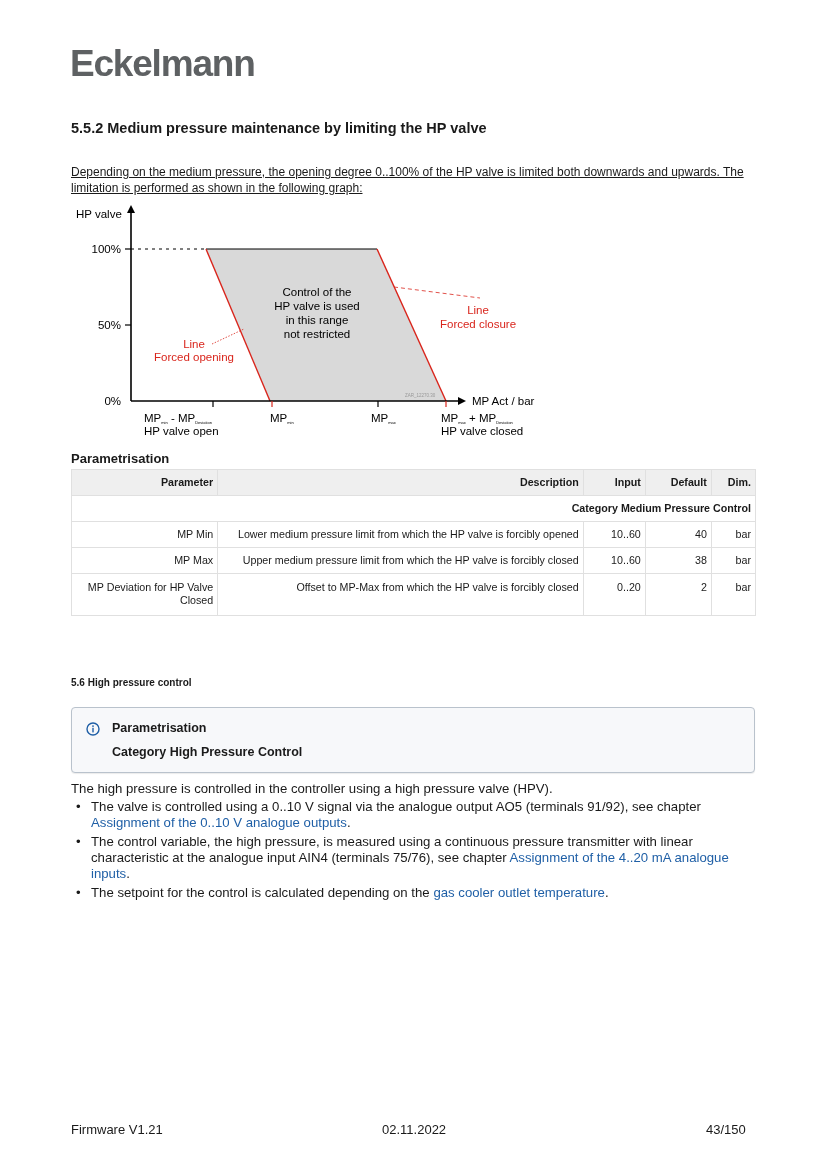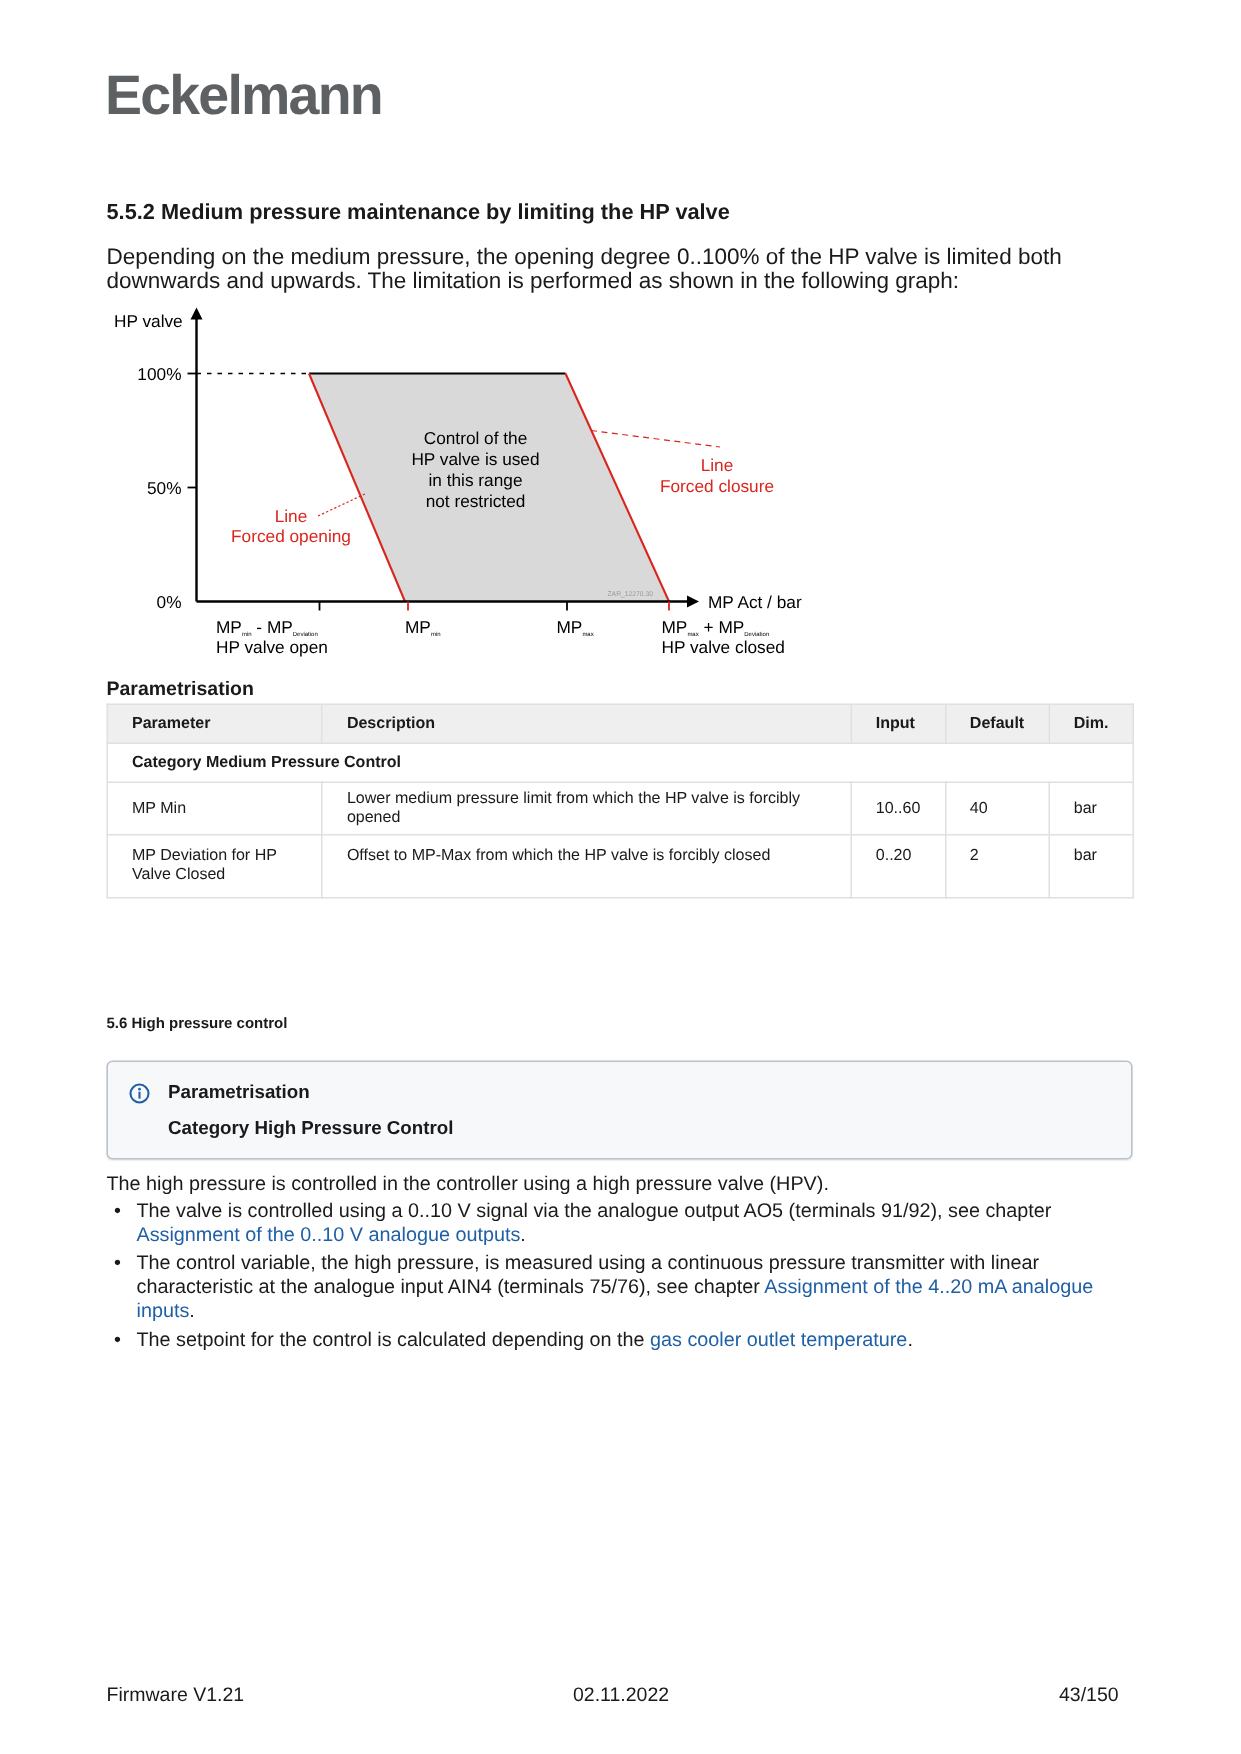--- a/index.html
+++ b/index.html
@@ -1,27 +1,27 @@
 <!DOCTYPE html>
 <html><head>
 <meta charset="utf-8">
 <style>
   html, body { margin: 0; padding: 0; background: #ffffff; }
   body { width: 827px; height: 1169px; position: relative; overflow: hidden;
          font-family: "Liberation Sans", sans-serif; color: #1a1a1a; }
   .logo { position: absolute; left: 70px; top: 43px; font-family: "Liberation Sans", sans-serif;
           font-weight: bold; font-size: 37px; letter-spacing: -1.2px; color: #5e6163; }
-  .h2 { position: absolute; left: 71px; top: 134px; font-size: 14.5px; font-weight: bold; color: #1a1a1a; }
-  .para { position: absolute; left: 71px; top: 164px; width: 690px; font-size: 15px; line-height: 16px; }
+  .h2 { position: absolute; left: 71px; top: 120px; font-size: 14.5px; font-weight: bold; color: #1a1a1a; }
+  .para { position: absolute; left: 71px; top: 164px; width: 690px; font-size: 12px; line-height: 16px; text-decoration: underline; }
   .chart { position: absolute; left: 60px; top: 198px; }
   .chart text { font-family: "Liberation Sans", sans-serif; }
   .param-h { position: absolute; left: 71px; top: 451px; font-size: 13px; font-weight: bold; }
   table.params { position: absolute; left: 71px; top: 469px; width: 685px; border-collapse: collapse;
                  font-size: 10.7px; }
-  table.params td, table.params th { border: 1px solid #e0e0e0; padding: 4px 16px; text-align: left;
+  table.params td, table.params th { border: 1px solid #e0e0e0; padding: 4px 4px; text-align: right;
                  vertical-align: top; line-height: 13px; }
   table.params th { background: #efefef; font-weight: bold; height: 17px; vertical-align: middle; }
   table.params tr.cat td { font-weight: bold; height: 17px; vertical-align: middle; margin-left: 16px; }
   table.params tr.row1 td { height: 17px; vertical-align: middle; }
   table.params tr.row2 td { height: 30px; padding-top: 7px; }
   table.params tr.row3 td { height: 17px; vertical-align: middle; }
   table.params tr.row4 td { height: 30px; padding-top: 7px; }
   .h2b { position: absolute; left: 71px; top: 677px; font-size: 10px; font-weight: bold; text-align: center; }
   .note { position: absolute; left: 71px; top: 707px; width: 682px; height: 64px;
           border: 1px solid #b9c2cc; border-radius: 4px; background: #f7f8fa;
@@ -110,20 +110,27 @@
     <tr class="cat">
       <td colspan="5">Category Medium Pressure Control</td>
     </tr>
     <tr class="row1">
       <td>MP Min</td>
       <td>Lower medium pressure limit from which the HP valve is forcibly opened</td>
       <td>10..60</td>
       <td>40</td>
       <td>bar</td>
     </tr>
+    <tr class="row3">
+      <td>MP Max</td>
+      <td>Upper medium pressure limit from which the HP valve is forcibly closed</td>
+      <td>10..60</td>
+      <td>38</td>
+      <td>bar</td>
+    </tr>
     <tr class="row4">
       <td>MP Deviation for HP Valve Closed</td>
       <td>Offset to MP-Max from which the HP valve is forcibly closed</td>
       <td>0..20</td>
       <td>2</td>
       <td>bar</td>
     </tr>
   </tbody>
 </table>
 

